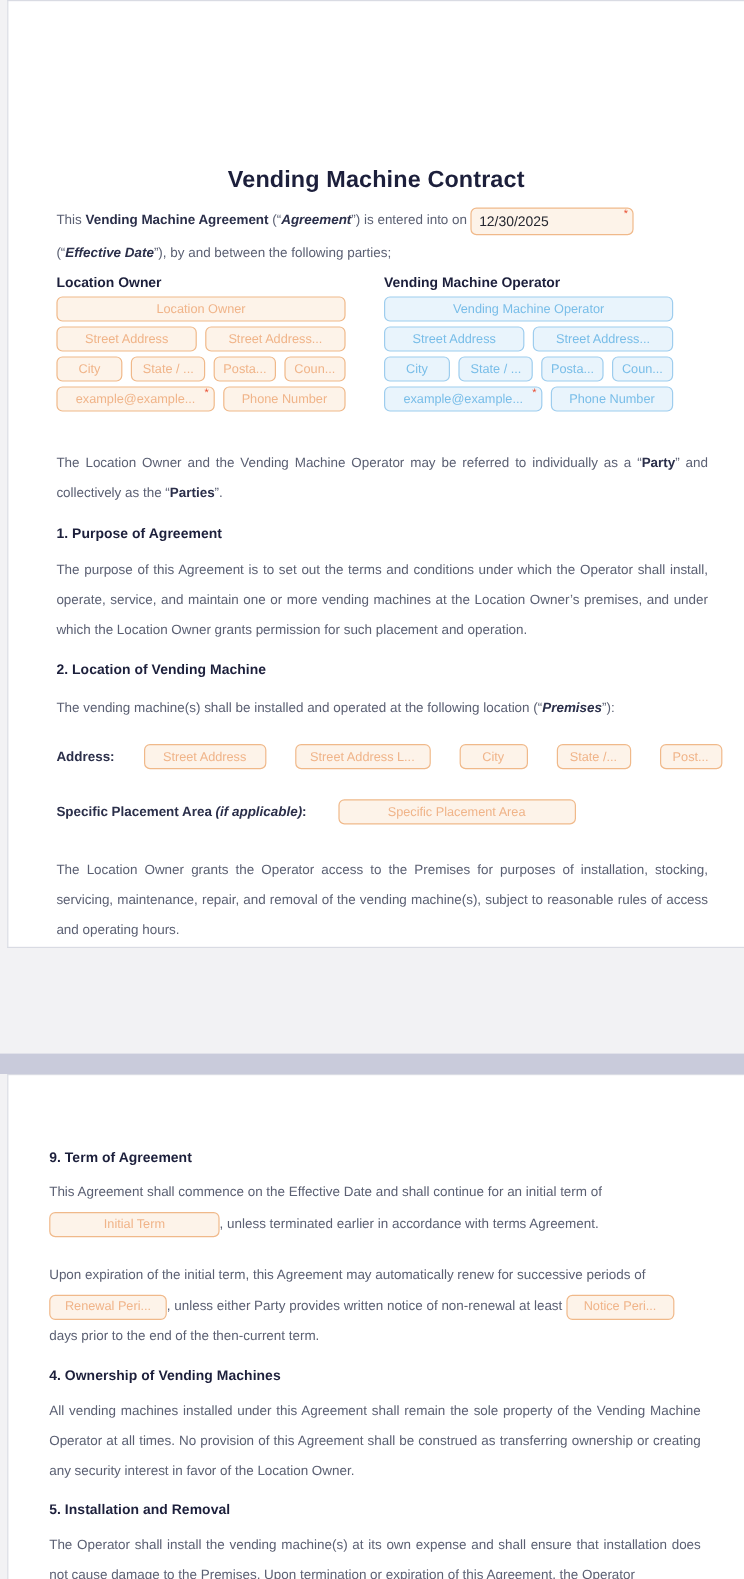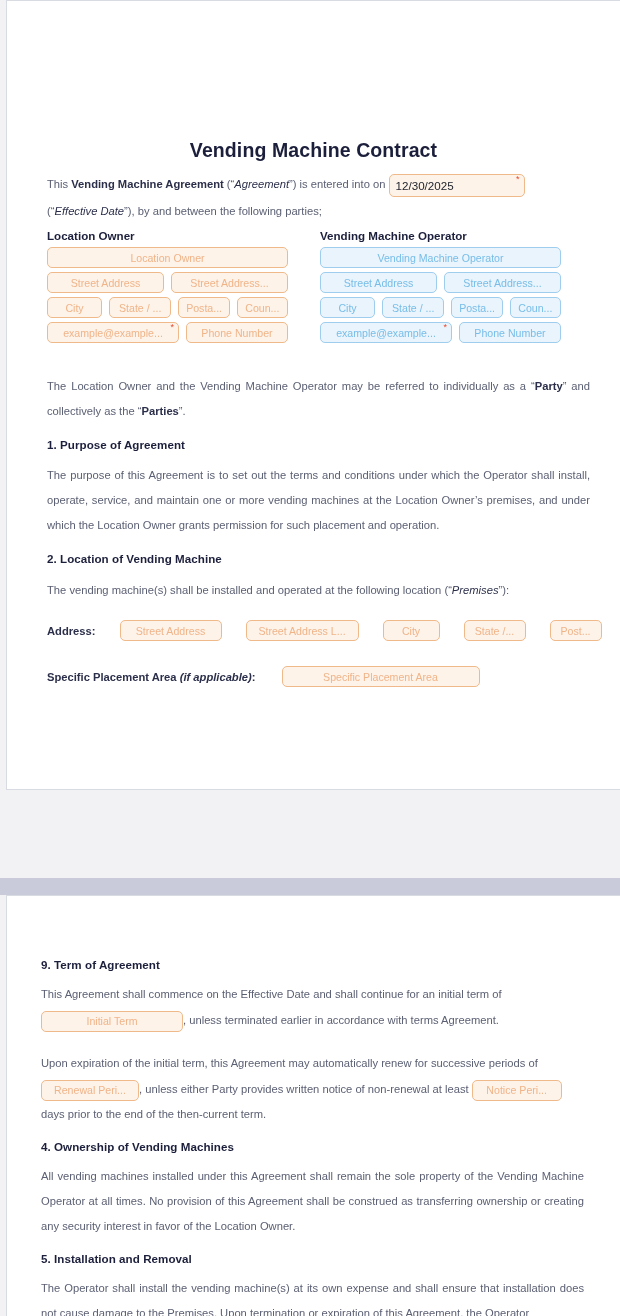--- a/index.html
+++ b/index.html
@@ -49,21 +49,21 @@
 
   p.body {
     margin: 0;
     font-size: 11.2px;
     color: #5b6073;
     line-height: 25px;
     text-align: justify;
     text-justify: inter-word;
   }
   p.body b, .bold { color: #2b2f4a; font-weight: bold; }
-  .bi { font-weight: normal; font-style: italic; color: #2b2f4a; }
+  .bi { font-weight: bold; font-style: italic; color: #2b2f4a; }
 
   h3.section {
     margin: 0;
     font-size: 11.6px;
     font-weight: bold;
     color: #1c1f3b;
     letter-spacing: 0.05px;
   }
 
   .party-head {
@@ -232,20 +232,23 @@
       <span class="fld orange" style="width:62px;">State /...</span>
       <span class="fld orange" style="width:52px;">Post...</span>
       <span class="fld orange" style="width:62px;">Country</span>
     </div>
 
     <div class="addr-row" style="position:absolute;left:40px;top:665px;">
       <span class="inline-label"><span>Specific Placement Area </span><i>(if applicable)</i><span>:</span></span>
       <span class="fld orange" style="width:198px;margin-left:2px;">Specific Placement Area</span>
     </div>
 
+    <div style="position:absolute;left:40px;width:543px;top:712px;">
+      <p class="body">The Location Owner grants the Operator access to the Premises for purposes of installation, stocking, servicing, maintenance, repair, and removal of the vending machine(s), subject to reasonable rules of access and operating hours.</p>
+    </div>
   </div>
 
   <div class="page-gap"></div>
 
   <div class="page" id="page2">
 
     <h3 class="section" style="position:absolute;left:34px;top:62px;">9. Term of Agreement</h3>
 
     <div style="position:absolute;left:34px;width:543px;top:86px;">
       <p class="body">

